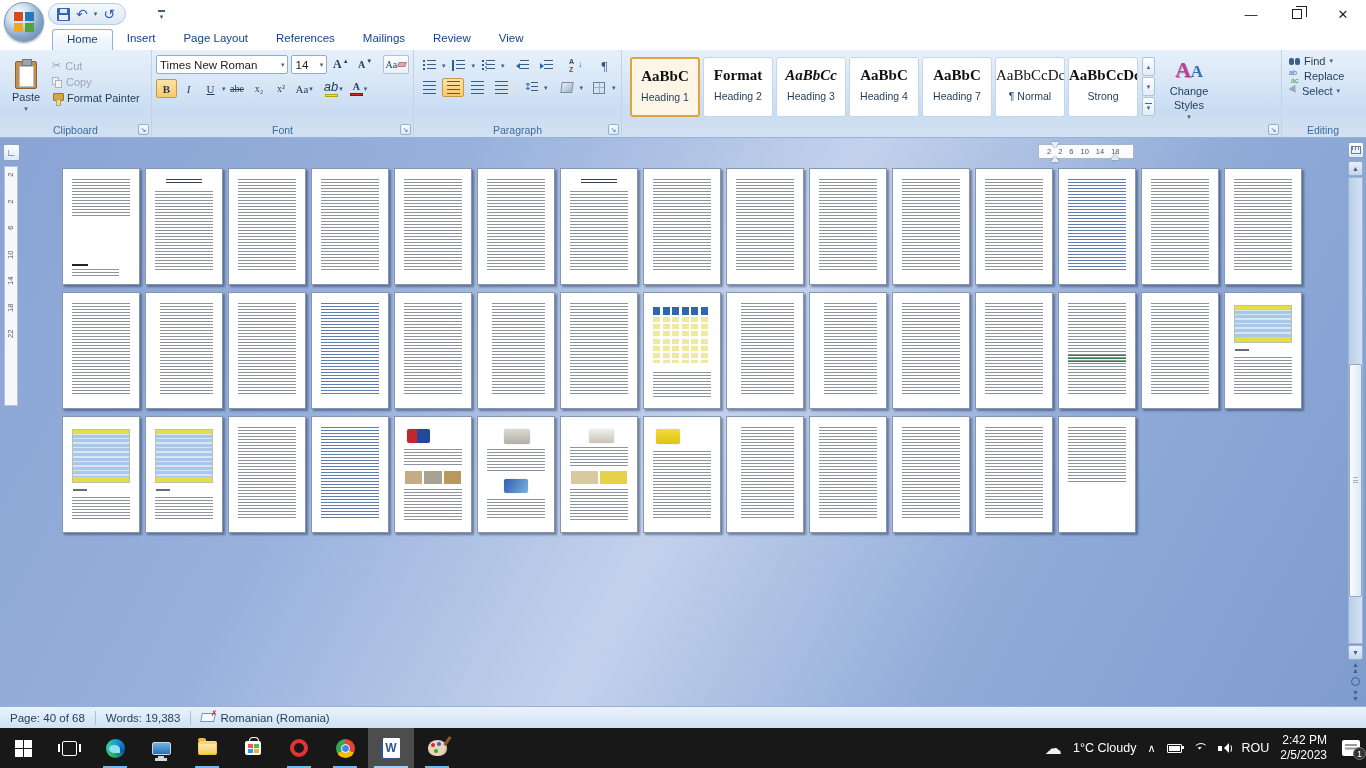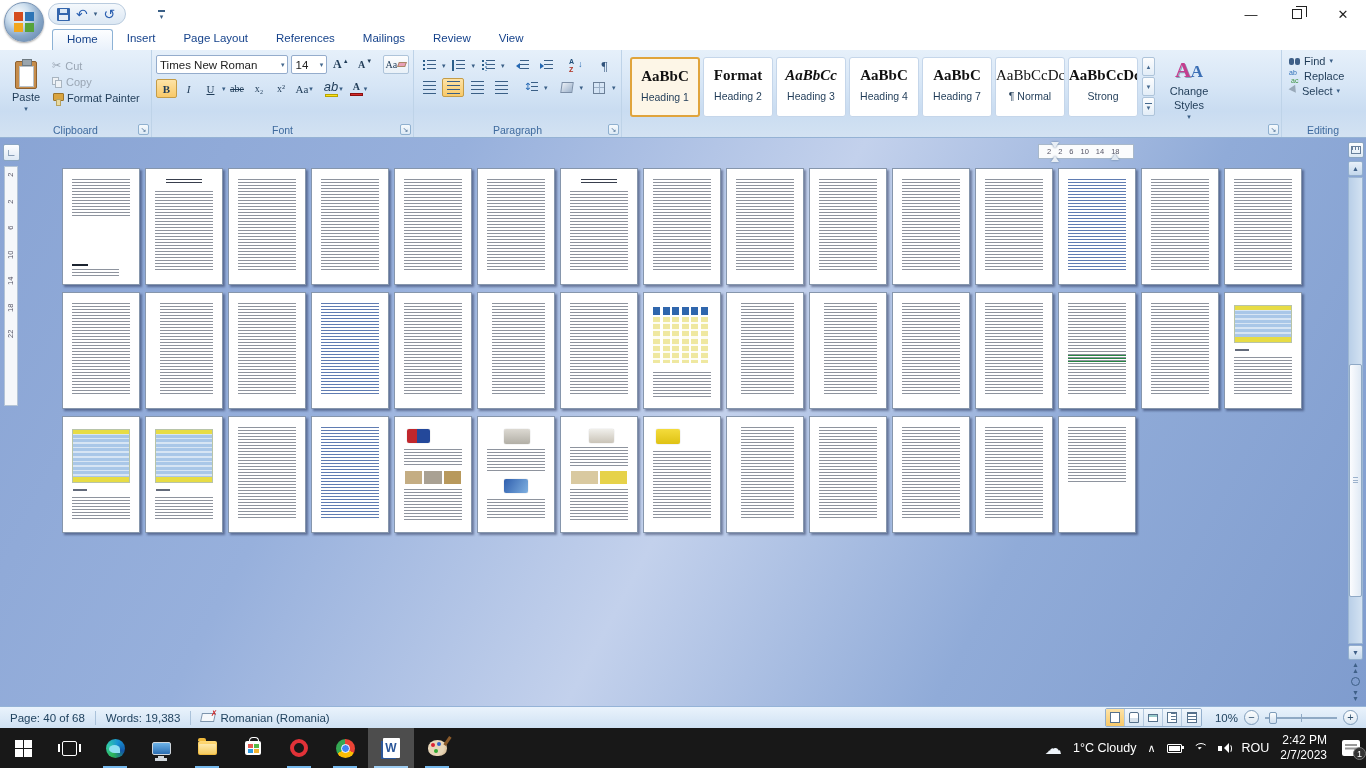--- a/index.html
+++ b/index.html
@@ -745,47 +745,20 @@
     </div>
   <div class="sb-sep"></div>
   <div class="sb-item">
       <span>Words: 19,383</span>
     </div>
   <div class="sb-sep"></div>
   <div class="sb-item">
       <span class="spell-ic"></span>
       <span>Romanian (Romania)</span>
     </div>
-  <div class="sb-right">
-    <div class="viewbtns">
-      <div class="vb active">
-          <i></i>
-        </div>
-      <div class="vb v2">
-          <i></i>
-        </div>
-      <div class="vb v3">
-          <i></i>
-        </div>
-      <div class="vb v4">
-          <i></i>
-        </div>
-      <div class="vb v5">
-          <i></i>
-        </div>
-    </div>
-    <div class="zoom-pct">10%</div>
-    <div class="zbtn">−</div>
-    <div class="zslider">
-      <div class="track"></div>
-        <div class="notch"></div>
-        <div class="thumb"></div>
-    </div>
-    <div class="zbtn">+</div>
-  </div>
 </div>
 
 <div class="taskbar">
   <div class="tb-btn">
       <span class="start-ic">
         <i></i>
         <i></i>
         <i></i>
         <i></i>
       </span>
@@ -828,19 +801,19 @@
     <span>1°C Cloudy</span>
     <span class="chev">∧</span>
     <span class="batt"></span>
     <span class="wifi"></span>
     <span class="spk">
         <span class="wave"></span>
       </span>
     <span>ROU</span>
     <span class="clock">
       <span>2:42 PM</span><br>
-      <span>2/7/2023</span>
+      <span>2/5/2023</span>
     </span>
     <span class="notif">
         <span class="badge">1</span>
       </span>
   </div>
 </div>
 
 </body></html>

